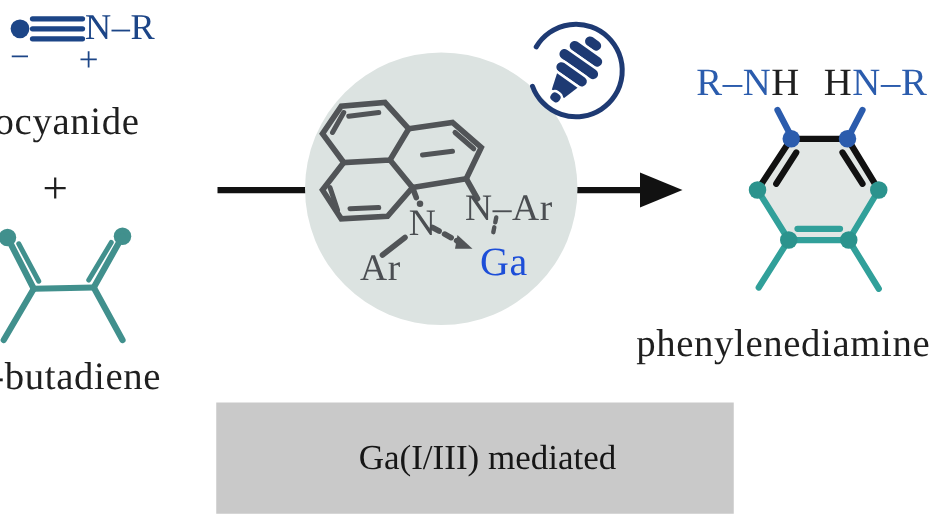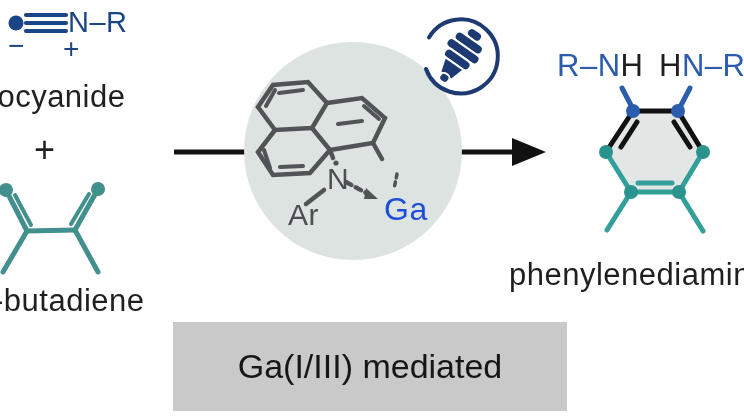--- a/index.html
+++ b/index.html
@@ -1,30 +1,30 @@
 <!DOCTYPE html>
 <html><head>
 <meta charset="utf-8">
 <style>
   html,body{margin:0;padding:0;background:#fff;}
   #stage{
     position:relative;width:744px;height:420px;background:#ffffff;
-    overflow:hidden;font-family:Liberation Sans, sans-serif;
+    overflow:hidden;font-family:Liberation Serif, serif;
   }
   .abs{position:absolute;white-space:nowrap;}
   .chemtext{color:#1f1f1f;font-size:31px;letter-spacing:0.5px;}
   .navy{color:#1c4587;}
   .blue{color:#2b5cad;}
   .sketch{color:#4b4e52;}
   .ga{color:#1d4ed8;}
   svg{position:absolute;left:0;top:0;}
   .caption-box{
     left:173px;top:322px;width:394px;height:89px;background:#c9c9c9;
     display:flex;flex-direction:column;align-items:center;justify-content:center;
-    color:#161616;font-size:34px;line-height:1.28;text-align:center;
+    color:#161616;font-size:28px;line-height:1.28;text-align:center;padding-left:20px;
   }
 </style>
 </head>
 <body>
 
 <div id="stage">
 
   <svg width="744" height="420" viewBox="0 0 744 420">
 
     <g>
@@ -128,20 +128,21 @@
   <div class="abs chemtext navy" style="left:68px;top:6px;font-size:29px;">N–R</div>
   <div class="abs chemtext navy" style="left:8px;top:30px;font-size:28px;">−</div>
   <div class="abs chemtext navy" style="left:63px;top:33px;font-size:28px;">+</div>
   <div class="abs chemtext" style="left:-26px;top:79px;">isocyanide</div>
 
   <div class="abs chemtext" style="left:34px;top:129px;font-size:36px;">+</div>
 
   <div class="abs chemtext" style="left:-7px;top:283px;">-butadiene</div>
 
   <div class="abs chemtext sketch" style="left:327px;top:162px;font-size:30px;">N</div>
+  <div class="abs chemtext sketch" style="left:372px;top:150px;font-size:30px;">N–Ar</div>
   <div class="abs chemtext sketch" style="left:288px;top:198px;font-size:30px;">Ar</div>
   <div class="abs chemtext ga" style="left:384px;top:191px;font-size:32px;">Ga</div>
 
   <div class="abs chemtext" style="left:659px;top:48px;">
     <span>H</span><span class="blue">N</span><span class="blue">–</span><span class="blue">R</span>
   </div>
   <div class="abs chemtext" style="left:557px;top:48px;">
     <span class="blue">R</span><span class="blue">–</span><span class="blue">N</span><span>H</span>
   </div>
 

